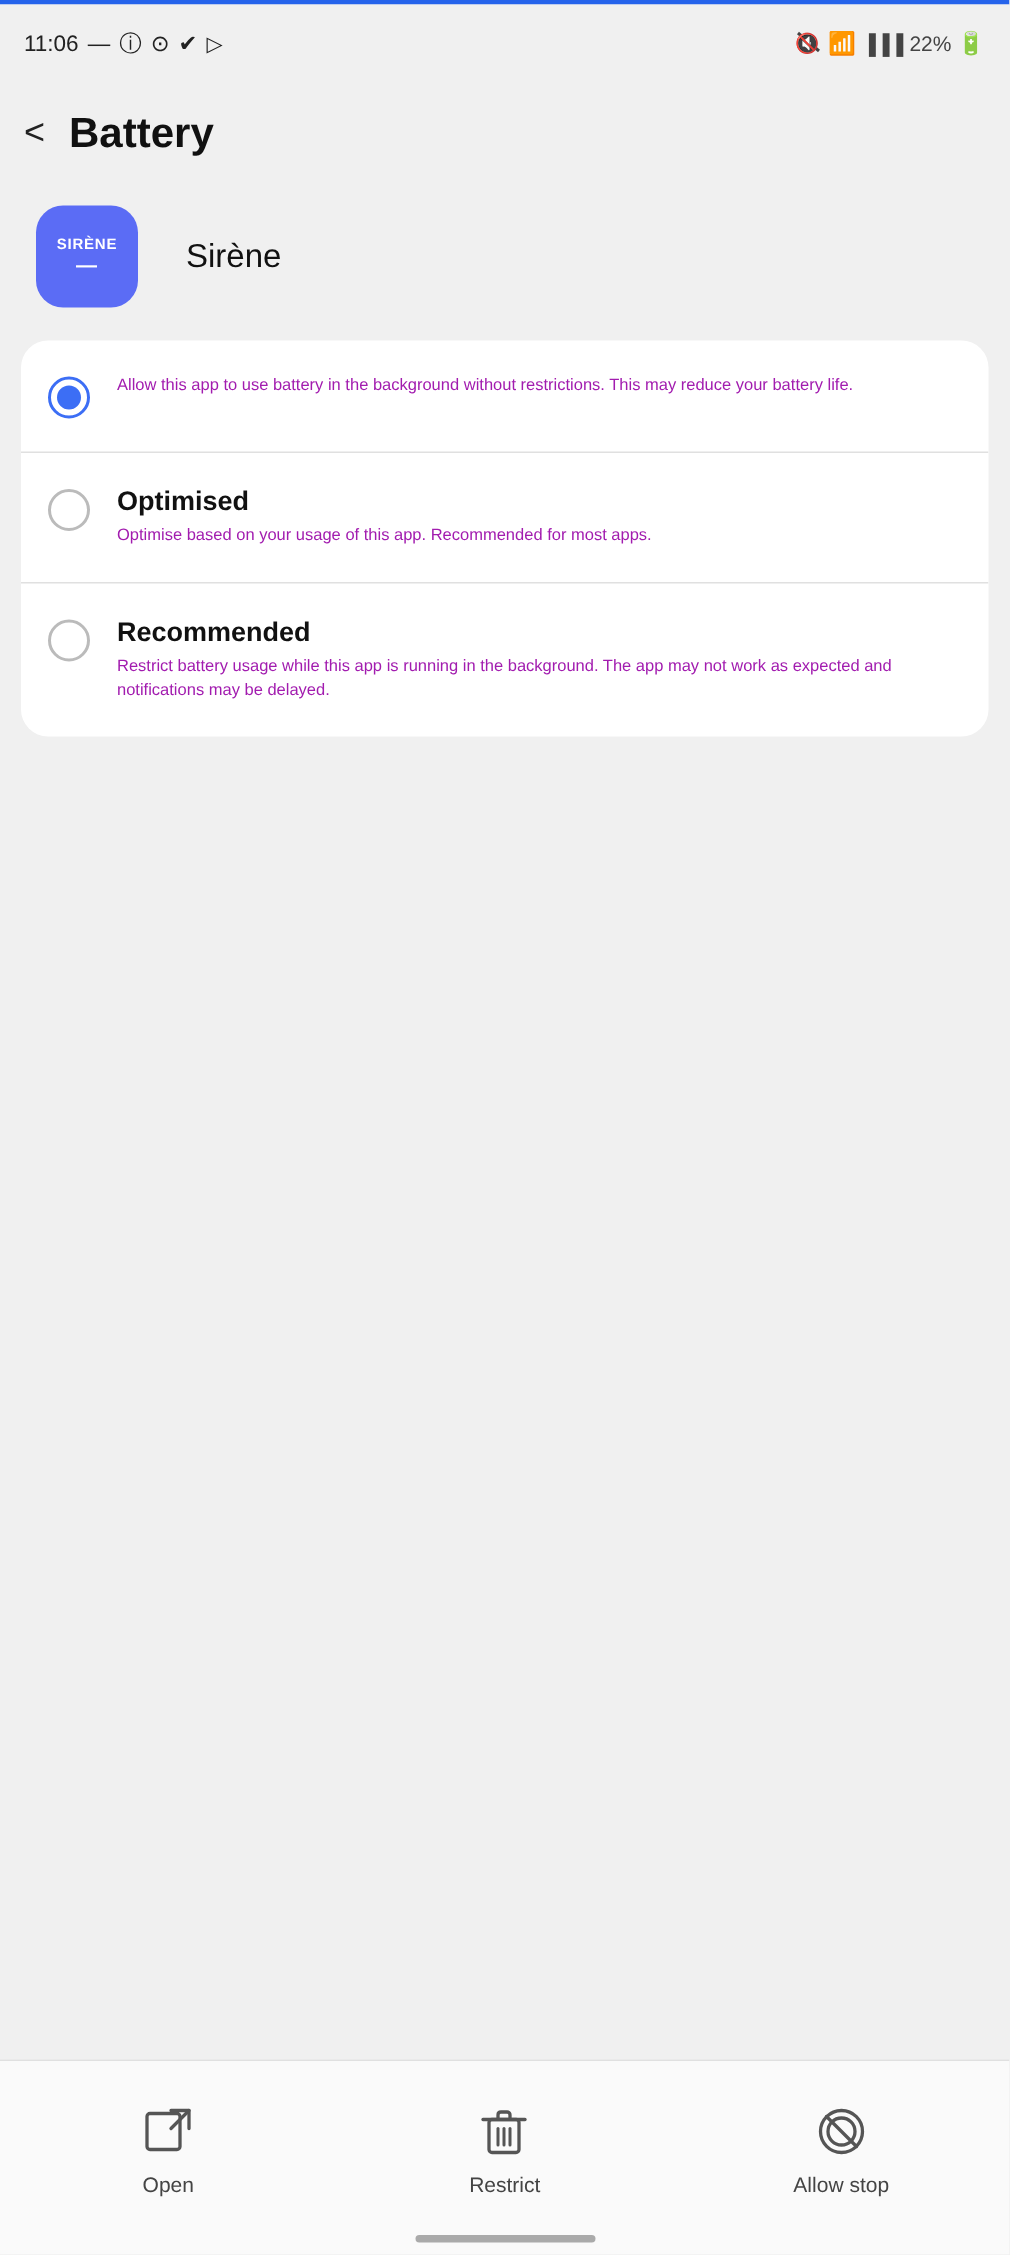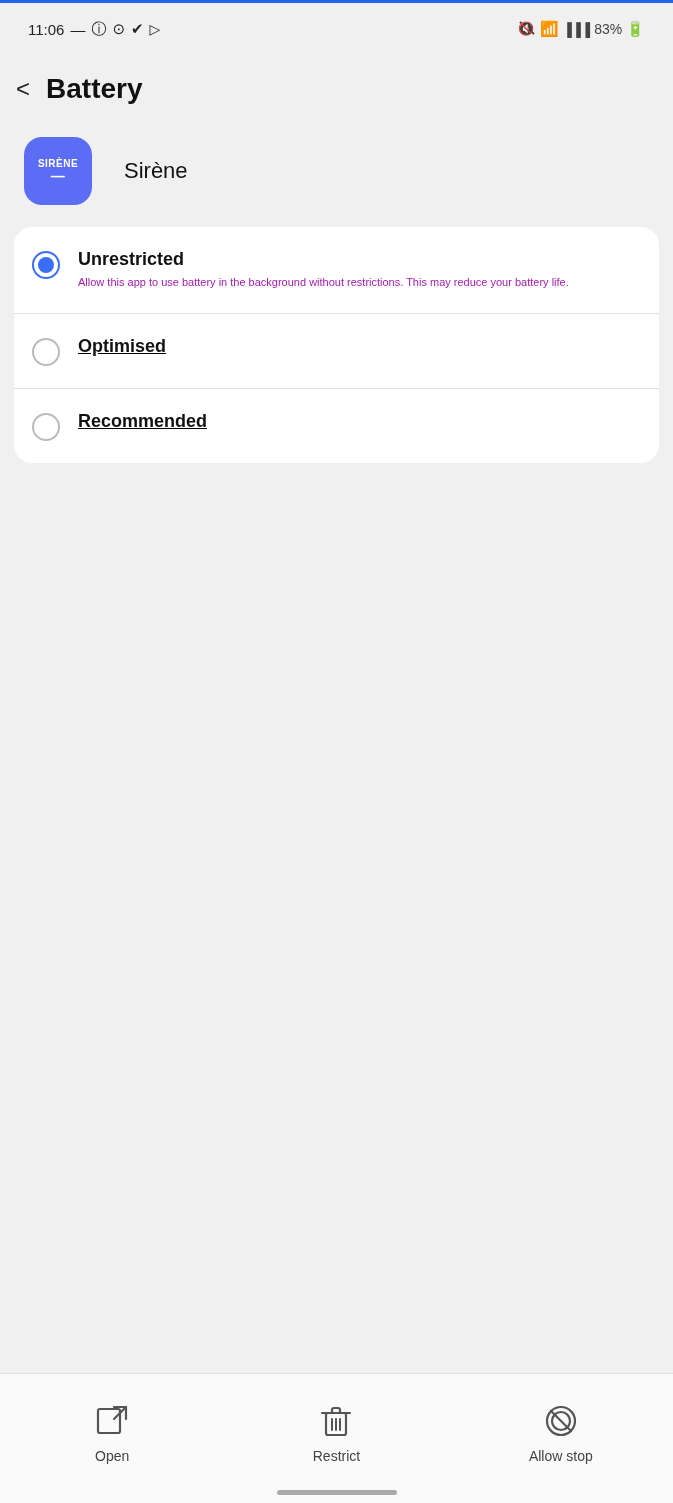--- a/index.html
+++ b/index.html
@@ -14,21 +14,21 @@
     }
 
     
     .status-bar {
       width: 100%;
       height: 52px;
       background: #f0f0f0;
       display: flex;
       align-items: center;
       justify-content: space-between;
-      padding: 0 28px;
+      padding: 0 16px;
     }
     .status-bar-left {
       display: flex;
       align-items: center;
       gap: 6px;
       font-size: 15px;
       font-weight: 500;
       color: #222;
     }
     .status-bar-icons {
@@ -107,21 +107,20 @@
 
     .option-item {
       display: flex;
       align-items: flex-start;
       padding: 22px 22px 22px 18px;
       gap: 18px;
       cursor: pointer;
     }
     .option-item + .option-item {
       border-top: 1px solid #e0e0e0;
-      text-decoration: underline;
     }
 
     .radio-outer {
       width: 28px;
       height: 28px;
       border-radius: 50%;
       border: 2px solid #bbb;
       display: flex;
       align-items: center;
       justify-content: center;
@@ -221,21 +220,21 @@
   </div>
   <div class="status-bar-icons">
     <span>
       <svg width="18" height="16" viewBox="0 0 18 16">
           <line x1="2" y1="2" x2="16" y2="14" stroke="#444" stroke-width="2"></line>
           <text x="0" y="13" font-size="13" fill="#444">🔇</text>
         </svg>
     </span>
     <span style="font-size:15px;">📶</span>
     <span style="font-size:13px;">▐▐▐</span>
-    <span style="font-size:14px;font-weight:500;">83%</span>
+    <span style="font-size:14px;font-weight:500;">22%</span>
     <span style="font-size:15px;">🔋</span>
   </div>
 </div>
 
 <div class="header">
   <span class="back-arrow">&lt;</span>
   <span class="header-title">Battery</span>
 </div>
 
 <div class="app-info">
@@ -245,38 +244,39 @@
   <span class="app-name">Sirène</span>
 </div>
 
 <div class="options-card">
 
   <div class="option-item">
     <div class="radio-outer selected">
       <div class="radio-inner"></div>
     </div>
     <div class="option-text">
-      <div class="option-title">Unrestricted</div>
       <div class="option-desc">Allow this app to use battery in the background without restrictions. This may reduce your battery life.</div>
     </div>
   </div>
 
   <div class="option-item">
     <div class="radio-outer">
     </div>
     <div class="option-text">
       <div class="option-title">Optimised</div>
+      <div class="option-desc">Optimise based on your usage of this app. Recommended for most apps.</div>
     </div>
   </div>
 
   <div class="option-item">
     <div class="radio-outer">
     </div>
     <div class="option-text">
       <div class="option-title">Recommended</div>
+      <div class="option-desc">Restrict battery usage while this app is running in the background. The app may not work as expected and notifications may be delayed.</div>
     </div>
   </div>
 
 </div>
 
 <div class="bottom-bar">
 
   <div class="bottom-action">
     <div class="bottom-action-icon">
       <svg width="36" height="36" viewBox="0 0 36 36" fill="none">

